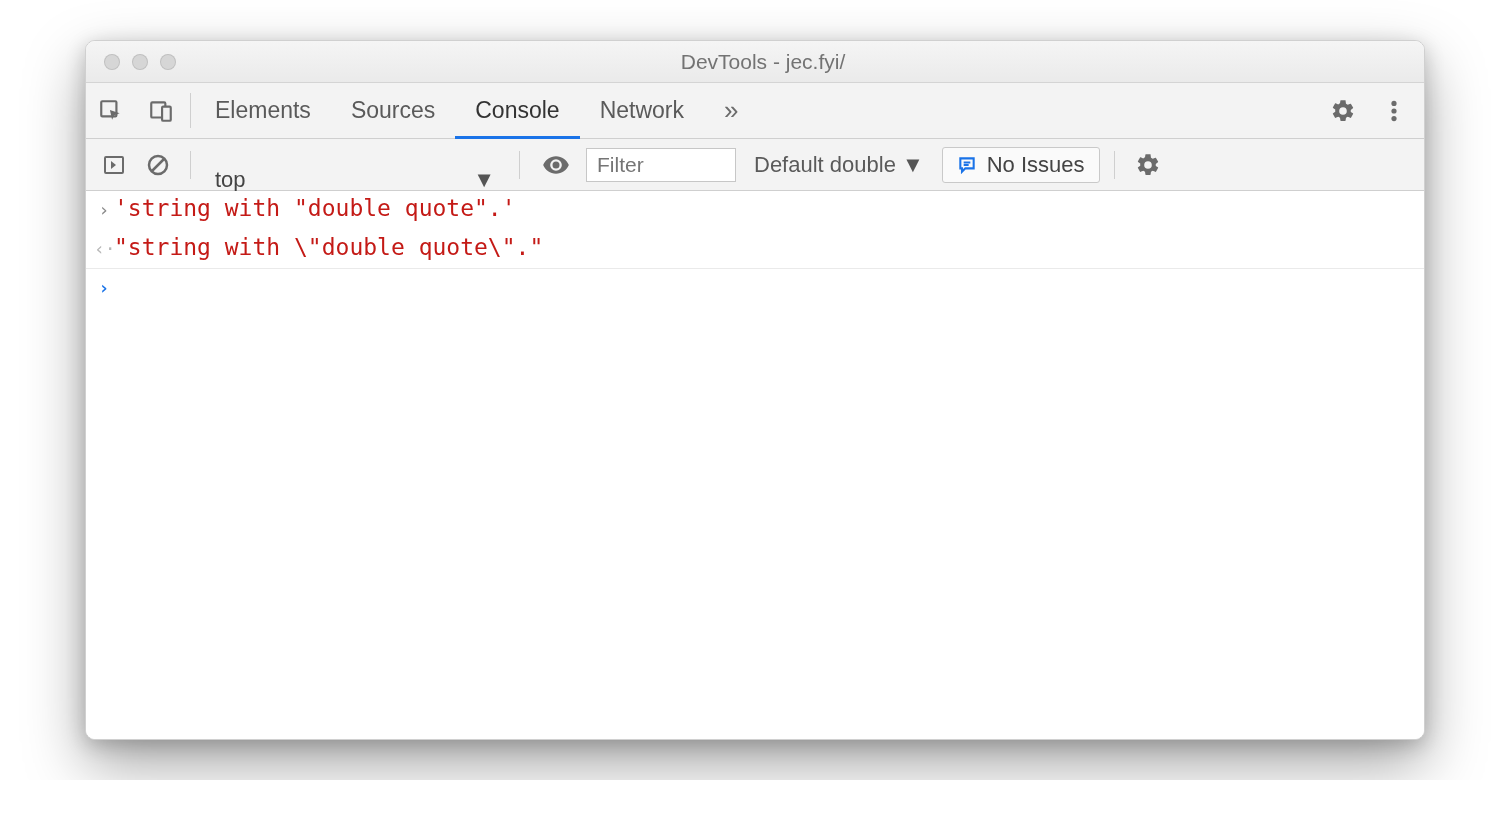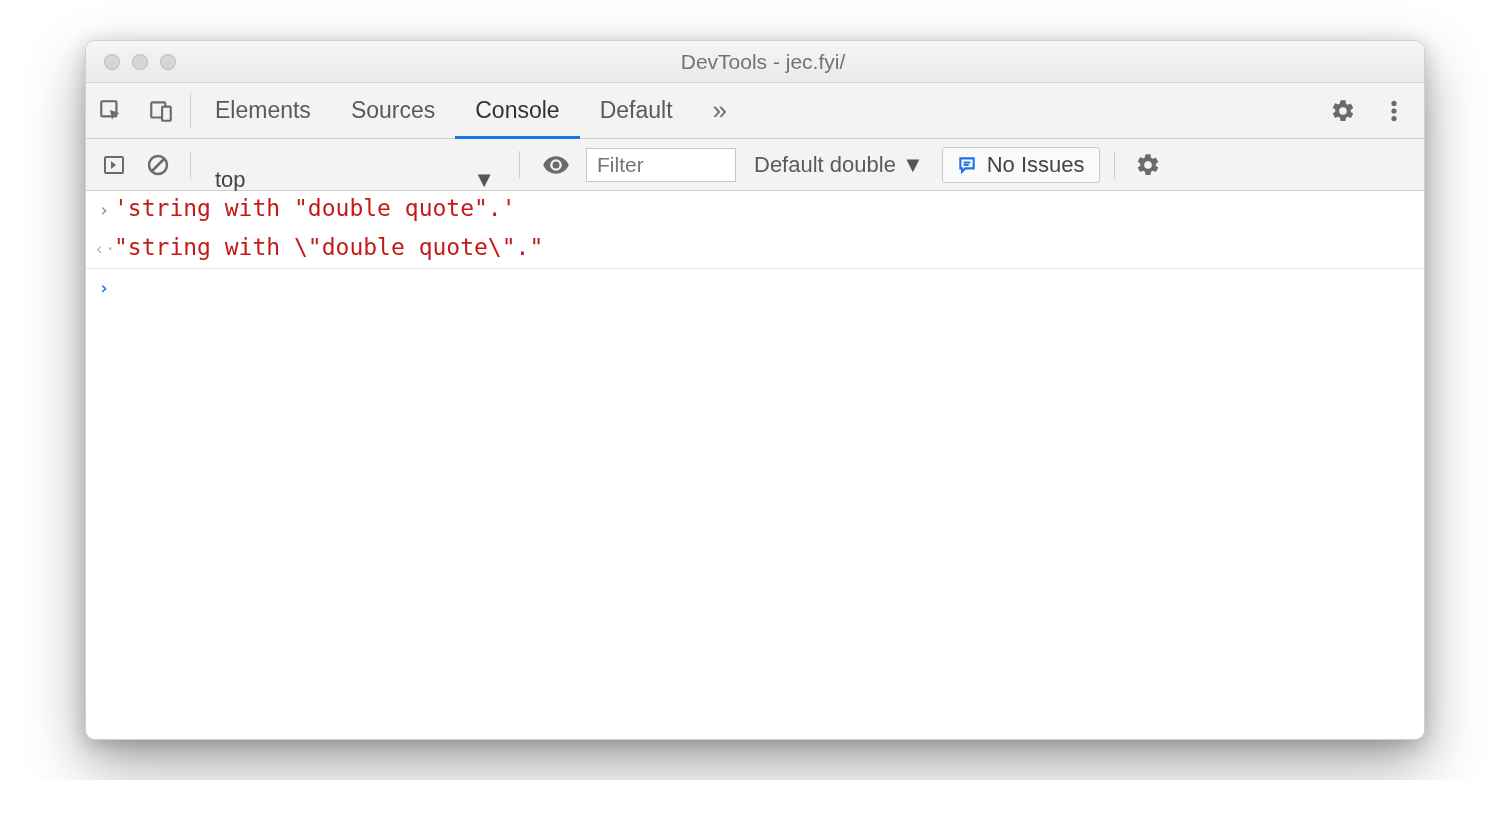--- a/index.html
+++ b/index.html
@@ -209,21 +209,21 @@
       <div class="tab">
           <span>Elements</span>
         </div>
       <div class="tab">
           <span>Sources</span>
         </div>
       <div class="tab active">
           <span>Console</span>
         </div>
       <div class="tab">
-          <span>Default</span>
+          <span>Network</span>
         </div>
       <div class="tab">
         <span style="font-size:26px;color:#6b6b6b">»</span>
       </div>
     </div>
     <div class="spacer"></div>
     <div class="toolbar-right">
       <div class="sep"></div>
       <div class="icon-btn">
         <svg width="26" height="26" viewBox="0 0 24 24" fill="#6b6b6b">

